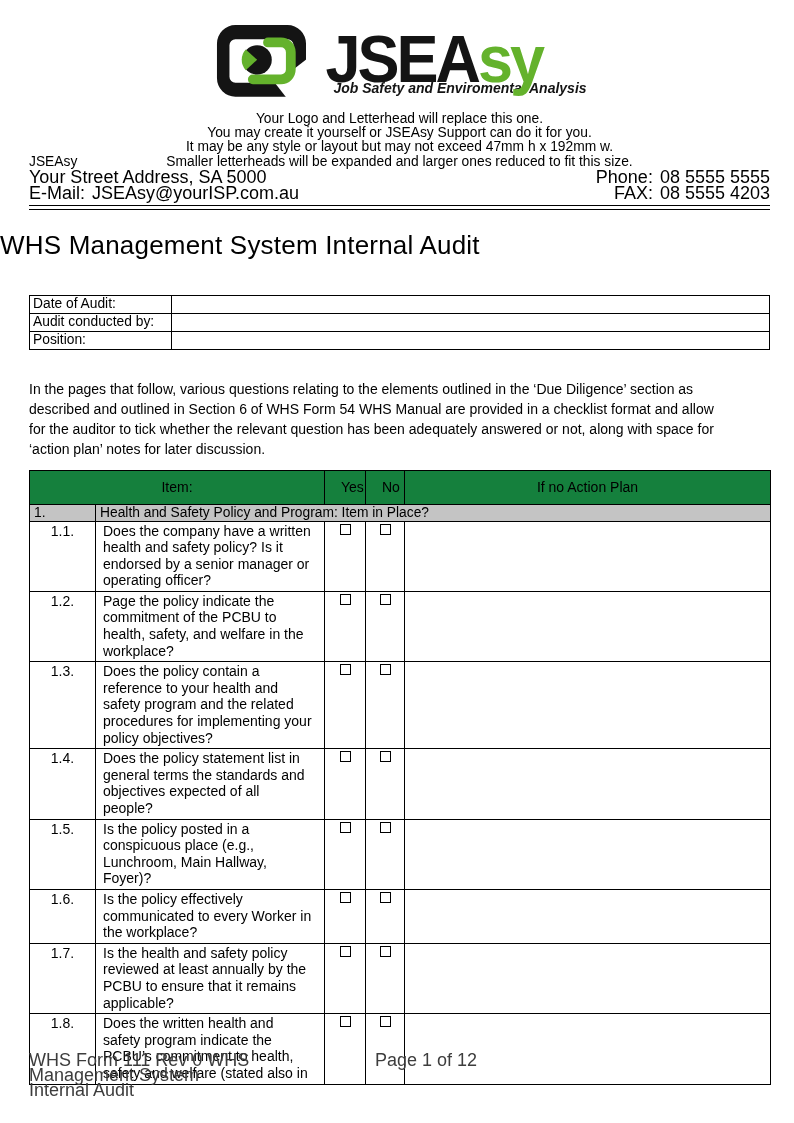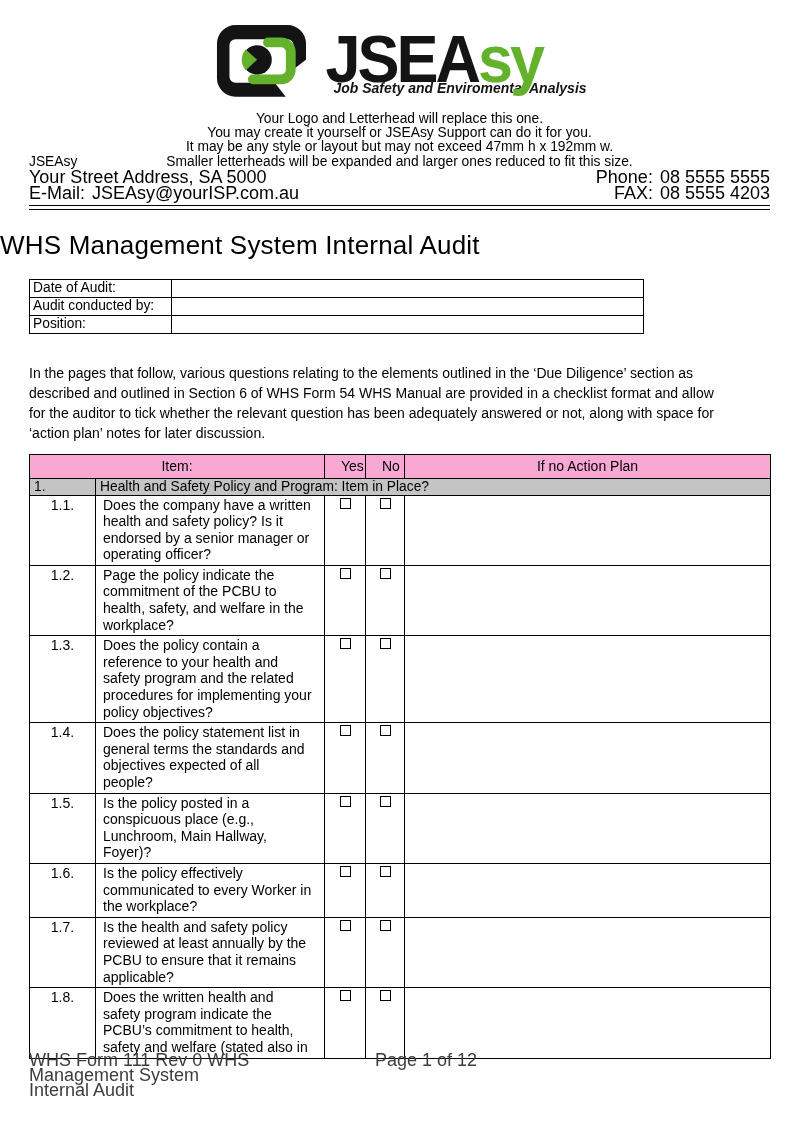--- a/index.html
+++ b/index.html
@@ -22,30 +22,30 @@
   .notice-wrap { position:relative; margin-top:12px; }
   .notice-line { text-align:center; font-size:13.8px; line-height:14.2px; }
   .company-name { position:absolute; left:0; bottom:0; font-size:13.8px; }
   .lh-row { display:flex; justify-content:space-between; font-size:18px; line-height:15.6px; margin-top:1px; }
   .lh-pair .val { margin-left:7px; }
   .rule-double { margin-top:3px; height:4.5px; border-top:1.6px solid #000; border-bottom:1.6px solid #000; }
 
   
   .doc-title { font-size:26px; font-weight:400; margin-top:20px; letter-spacing:0.2px; }
   table { border-collapse:collapse; }
-  .info-table { width:615px; margin-left:29px; margin-top:18px; table-layout:fixed; }
+  .info-table { width:741px; margin-left:29px; margin-top:34px; table-layout:fixed; }
   .info-table td { border:1.5px solid #000; height:18px; font-size:13.8px; padding:0 3px; line-height:16px; }
   .info-table .lbl { width:142px; }
 
   .intro { margin:29px 24px 0 29px; font-size:14px; line-height:20px; white-space:pre-line; }
 
   
   .checklist { width:741px; margin-left:29px; margin-top:11px; table-layout:fixed; }
   .checklist th, .checklist td { border:1.5px solid #000; font-size:14px; font-weight:400; }
-  .checklist thead th { background:#f9a8d4; height:24px; text-align:center; padding:1px 16px; }
+  .checklist thead th { background:#15803d; height:34px; text-align:center; padding:1px 16px; }
   .checklist .section td { background:#C4C4C4; height:17px; font-size:13.8px; padding:0 4px; line-height:15px; }
   .checklist .q-row td { vertical-align:top; }
   .checklist .num { text-align:center; padding-top:1px; line-height:16.6px; }
   .checklist .q { padding:1px 2px 2px 7px; line-height:16.6px; white-space:pre-line; }
   .checklist .cbc { text-align:center; vertical-align:middle; }
   .cb { display:inline-block; width:11px; height:11px; border:1.5px solid #000; background:#fff; }
 
   
   .footer { position:absolute; left:29px; top:1053px; width:741px; font-size:18px; color:#3d3d3d; line-height:15px; }
   .footer .doc-ref { white-space:pre-line; width:330px; }

